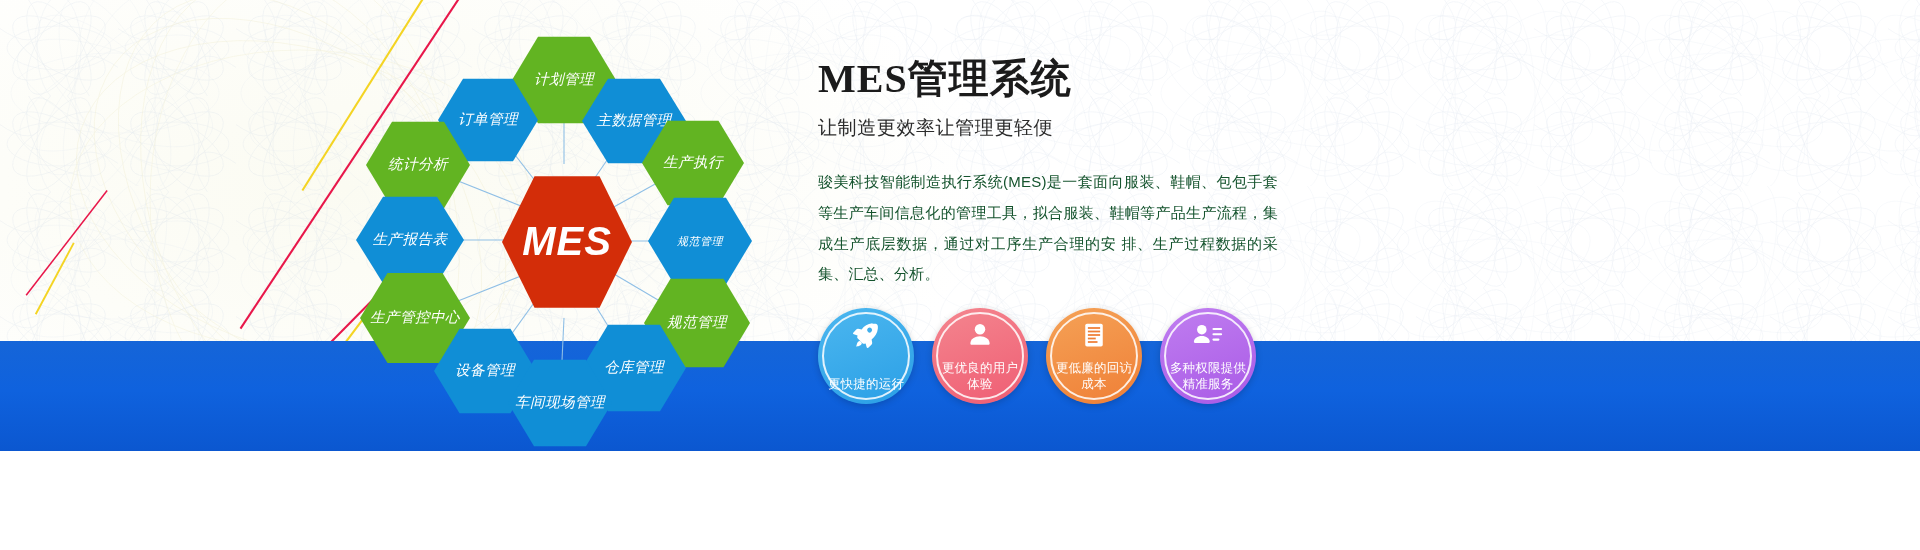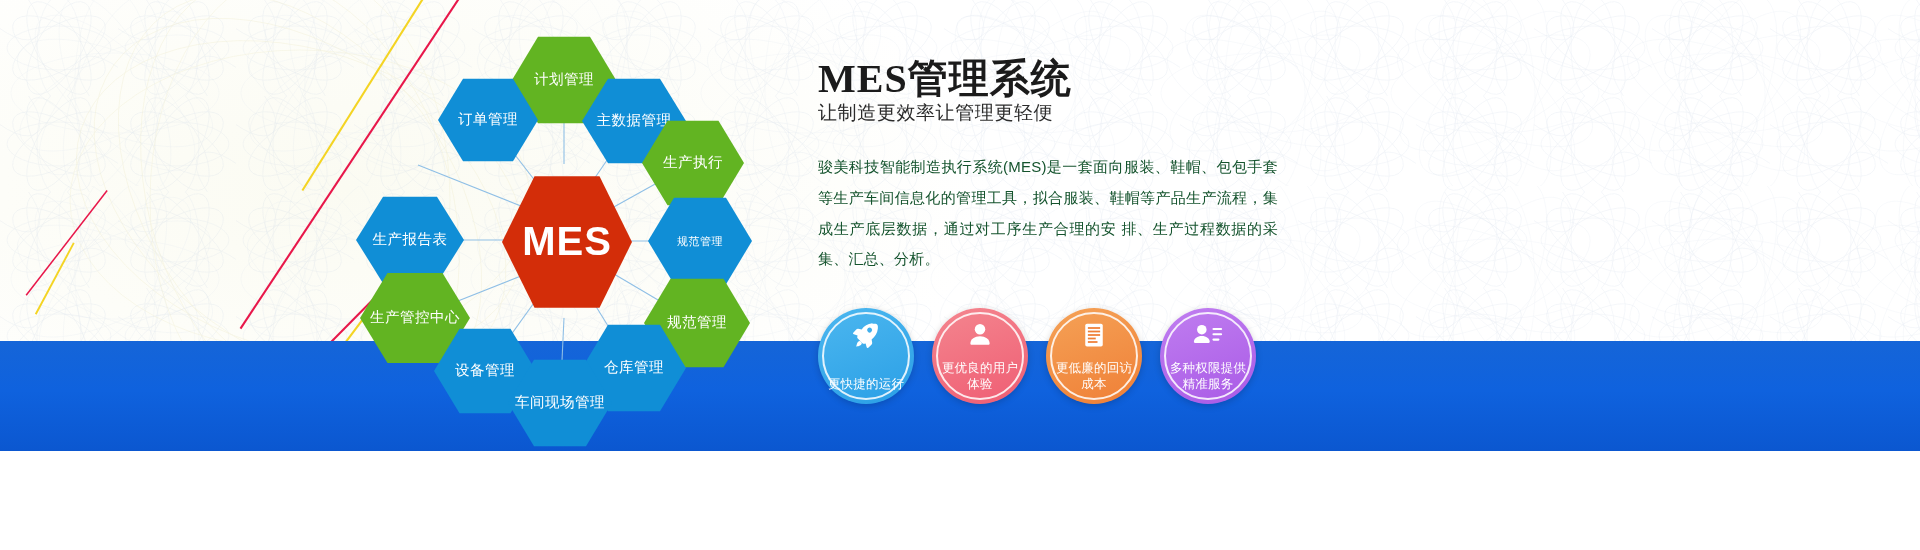--- a/index.html
+++ b/index.html
@@ -38,35 +38,36 @@
   #hexlines { position:absolute; inset:0; }
   .hex {
     position:absolute;
     display:flex; align-items:center; justify-content:center;
     text-align:center; color:#ffffff; line-height:1.18;
     clip-path:polygon(25% 3%,75% 3%,100% 50%,75% 97%,25% 97%,0% 50%);
     -webkit-clip-path:polygon(25% 3%,75% 3%,100% 50%,75% 97%,25% 97%,0% 50%);
     font-weight:400;
     letter-spacing:.5px;
     user-select:none;
+    font-style:italic;
   }
   .hex.green  { background:#62b422; }
   .hex.blue   { background:#108ed6; }
   .hex.center { background:#d32d09; }
   .hex span { display:block; padding:0 6px; }
 
   
   #copy { position:absolute; left:818px; top:58px; width:520px; }
   .title {
     font-family:"Liberation Serif","DejaVu Serif",serif;
     font-size:40px; font-weight:700; color:#1b1b1b; letter-spacing:1px;
     line-height:1.05;
   }
   .subtitle {
-    margin-top:0;
+    margin-top:15px;
     font-size:19px; color:#2b2b2b; letter-spacing:.6px; font-weight:400;
   }
   .para {
     margin-top:26px;
     width:460px;
     font-size:15px; line-height:2.05; color:#14532d;
     text-align:justify; text-justify:inter-ideograph;
     letter-spacing:.2px;
   }
 
@@ -183,20 +184,23 @@
 
   <div class="hex green" style="left: 182px; top: 22px; width: 104px; height: 92px; font-size: 14.5px;">
         <span>计划管理</span>
       </div>
       <div class="hex blue" style="left: 108px; top: 64px; width: 100px; height: 88px; font-size: 14.5px;">
         <span>订单管理</span>
       </div>
       <div class="hex blue" style="left: 252px; top: 64px; width: 104px; height: 90px; font-size: 14.5px;">
         <span>主数据管理</span>
       </div>
+      <div class="hex green" style="left: 36px; top: 107px; width: 104px; height: 92px; font-size: 14.5px;">
+        <span>统计分析</span>
+      </div>
       <div class="hex green" style="left: 312px; top: 106px; width: 102px; height: 90px; font-size: 14.5px;">
         <span>生产执行</span>
       </div>
       <div class="hex blue" style="left: 26px; top: 182px; width: 108px; height: 92px; font-size: 14.5px;">
         <span>生产报告表</span>
       </div>
       <div class="hex blue" style="left: 318px; top: 183px; width: 104px; height: 92px; font-size: 11px;">
         <span>规范管理</span>
       </div>
       <div class="hex green" style="left: 30px; top: 258px; width: 110px; height: 96px; font-size: 14.5px;">

